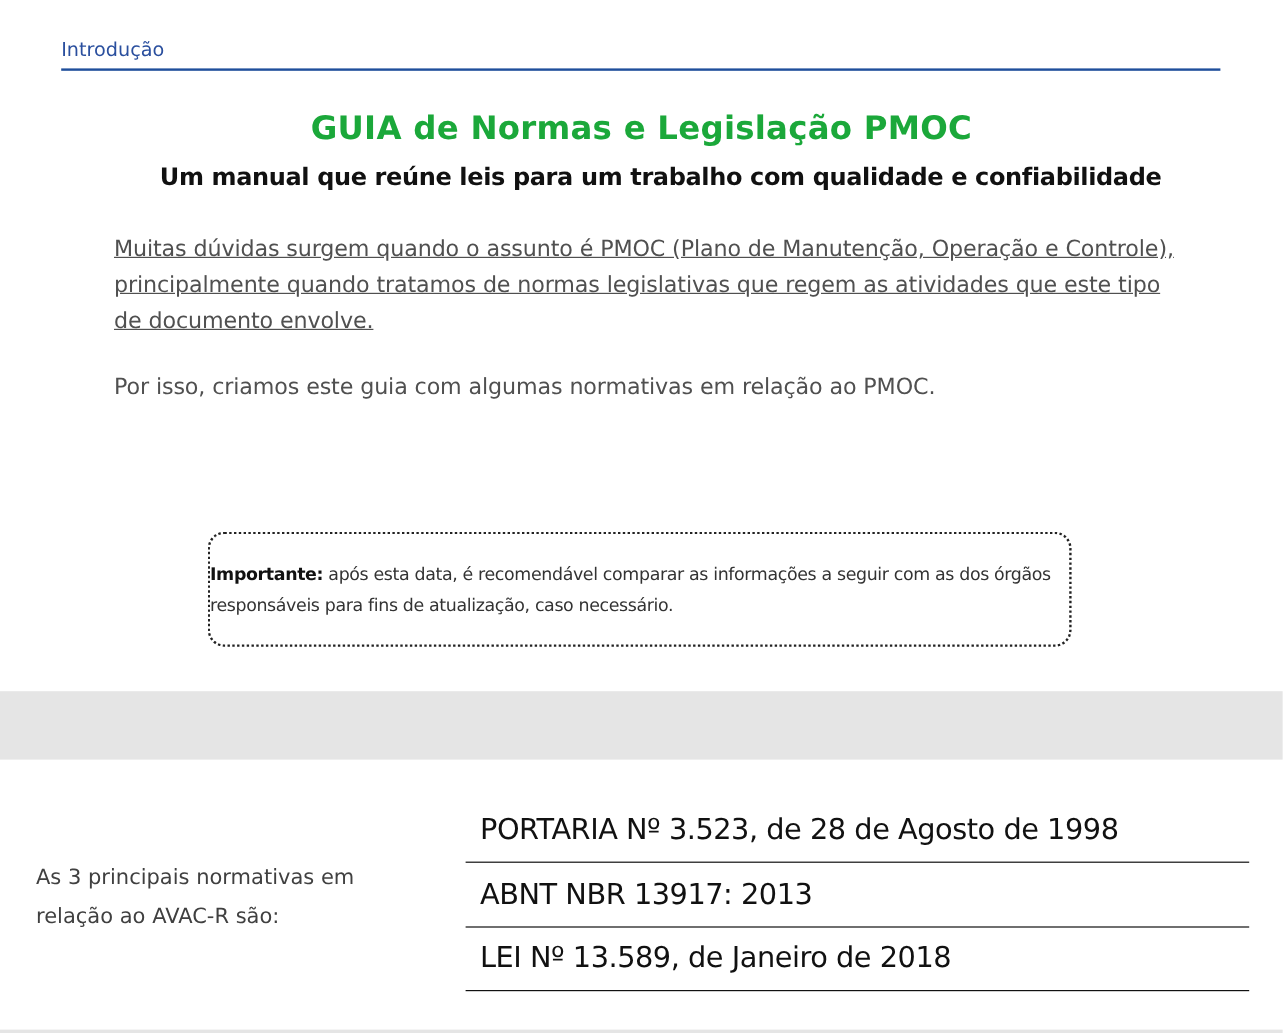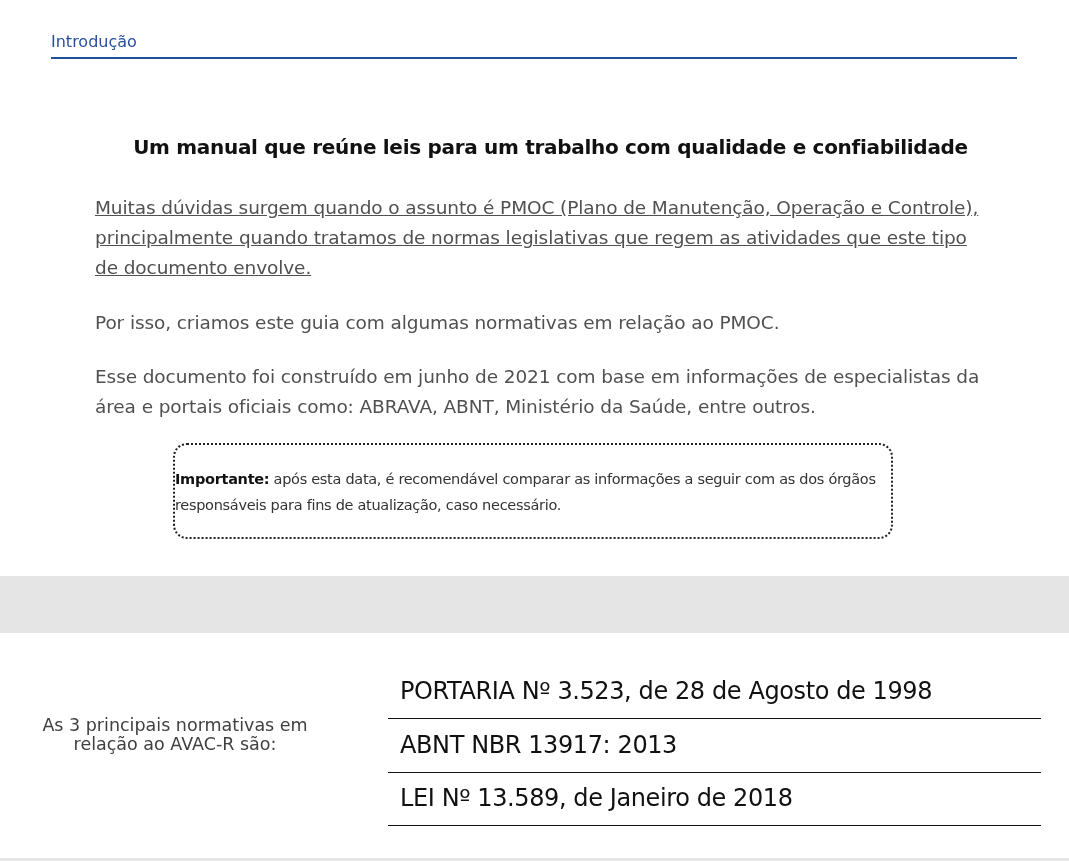--- a/index.html
+++ b/index.html
@@ -91,24 +91,24 @@
       width: 1069px;
       height: 57px;
       background: #e5e5e5;
     }
 
     .norms-label {
       position: absolute;
       left: 30px;
       top: 716px;
       width: 290px;
-      text-align: center;
+      text-align: left;
       color: #404040;
       font-size: 17.5px;
-      line-height: 19px;
+      line-height: 32px;
     }
 
     .norms-list {
       position: absolute;
       left: 388px;
       top: 665px;
       width: 653px;
     }
     .norm-item {
       height: 52px;
@@ -139,25 +139,25 @@
   </style>
 </head>
 <body>
 
 <div class="page">
 
   <div class="section-header">
     <span>Introdução</span>
   </div>
 
+  <div class="title">GUIA de Normas e Legislação PMOC</div>
   <div class="subtitle">Um manual que reúne leis para um trabalho com qualidade e confiabilidade</div>
 
   <div class="body-text p1">Muitas dúvidas surgem quando o assunto é PMOC (Plano de Manutenção, Operação e Controle), principalmente quando tratamos de normas legislativas que regem as atividades que este tipo de documento envolve.</div>
   <div class="body-text p2">Por isso, criamos este guia com algumas normativas em relação ao PMOC.</div>
-  <div class="body-text p3">Esse documento foi construído em junho de 2021 com base em informações de especialistas da área e portais oficiais como: ABRAVA, ABNT, Ministério da Saúde, entre outros.</div>
 
   <div class="notice">
     <b>Importante:</b><span> após esta data, é recomendável comparar as informações a seguir com as dos órgãos responsáveis para fins de atualização, caso necessário.</span>
   </div>
 
   <div class="gray-band"></div>
 
   <div class="norms-label">As 3 principais normativas em relação ao AVAC-R são:</div>
 
   <div class="norms-list">

